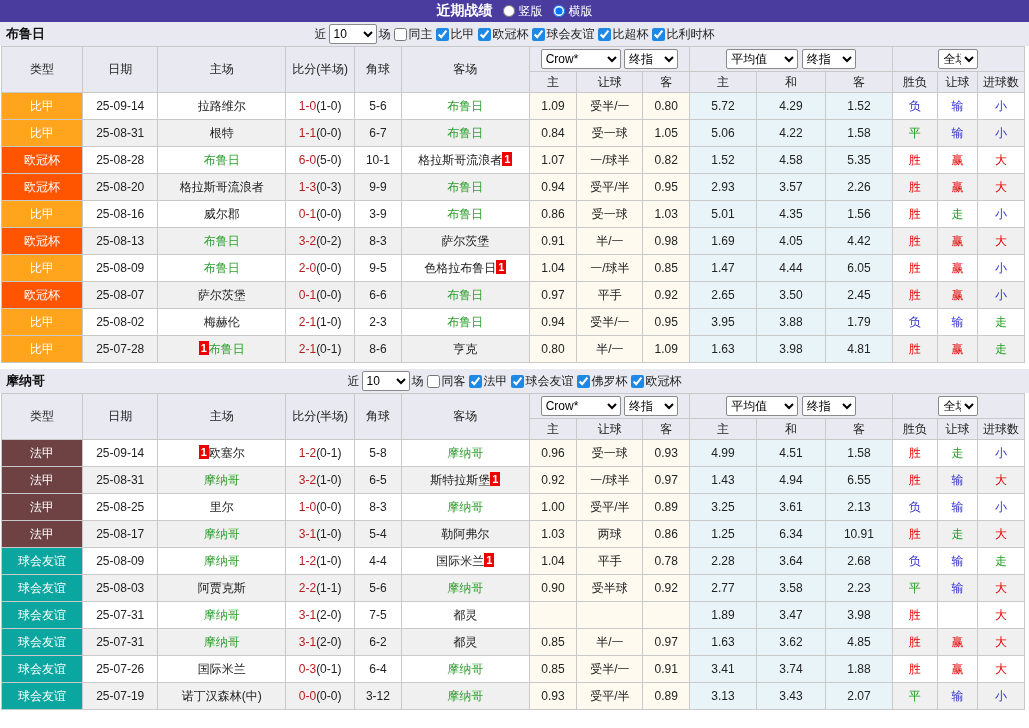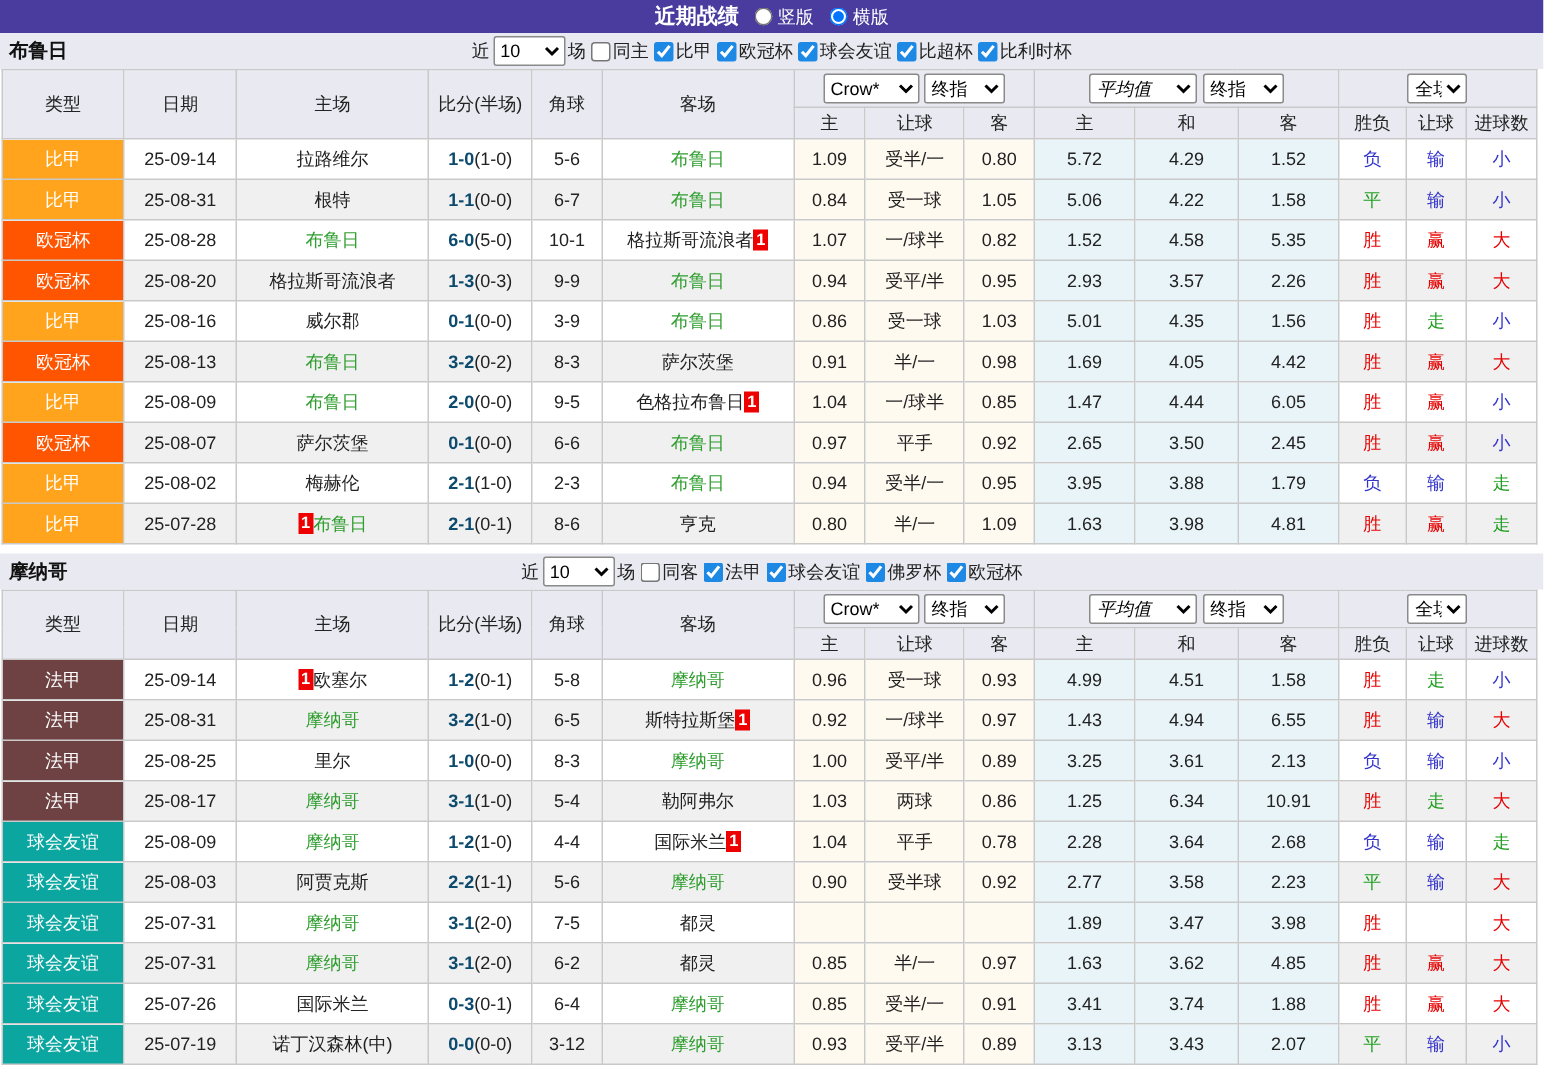--- a/index.html
+++ b/index.html
@@ -8,32 +8,32 @@
   .titlebar .pagetitle{color:#fff;font-weight:bold;font-size:14px;}
   .titlebar label{color:#fff;display:flex;align-items:center;gap:4px;font-size:12px;}
   .titlebar input[type=radio]{width:12px;height:12px;margin:0;}
   .filterbar{height:24px;background:#e9e9f1;position:relative;display:flex;align-items:center;justify-content:center;}
   .teamname{position:absolute;left:6px;font-weight:bold;font-size:13px;color:#111;}
   .filters{display:flex;align-items:center;gap:2px;}
   .filters .chk{display:flex;align-items:center;gap:1px;}
   .filters input[type=checkbox]{width:13px;height:13px;margin:0 1px;accent-color:#1e88e5;}
   select{font-size:12px;font-family:inherit;height:20px;background:#fff;border:1px solid #8a8a8a;border-radius:2px;}
   select.count{width:48px;}
-  select.crow{width:64px;}select.fin{width:54px;}select.avgs{width:72px;font-style:italic;}select.scope{width:40px;}
+  select.crow{width:80px;}select.fin{width:54px;}select.avgs{width:72px;}select.scope{width:40px;}
   table{border-collapse:collapse;table-layout:fixed;width:1024px;margin-left:1px;}
   th,td{border:1px solid #c9c9c9;text-align:center;padding:0;overflow:hidden;white-space:nowrap;}
   thead th{background:#e9e9f1;font-weight:normal;height:20px;font-size:12px;}
   thead th.grp{height:24px;}
   tbody td{height:26px;background:#fff;}
   tr.alt td{background:#f0f0f0;}
   td.type{color:#fff;}
   td.odds{background:#fffaf0 !important;}
   td.avgc{background:#e9f4f8 !important;}
   .focus{color:#2f9e2f;}
-  .score-main{color:#0c4a6e;font-weight:bold;}
+  .score-main{color:#b91c1c;}
   .badge{display:inline-block;background:#ee0000;color:#fff;font-size:11px;font-weight:bold;line-height:14px;height:14px;padding:0 2px;vertical-align:1px;}
   .r-red{color:#e60000;}
   .r-blue{color:#3333cc;}
   .r-green{color:#1f9e1f;}
   .summary{height:22px;line-height:22px;text-align:center;font-size:13px;color:#222;background:#fff;}
   .summary .r{color:#e60000;}
   .section2{margin-top:6px;}
 </style>
 </head>
 <body>

